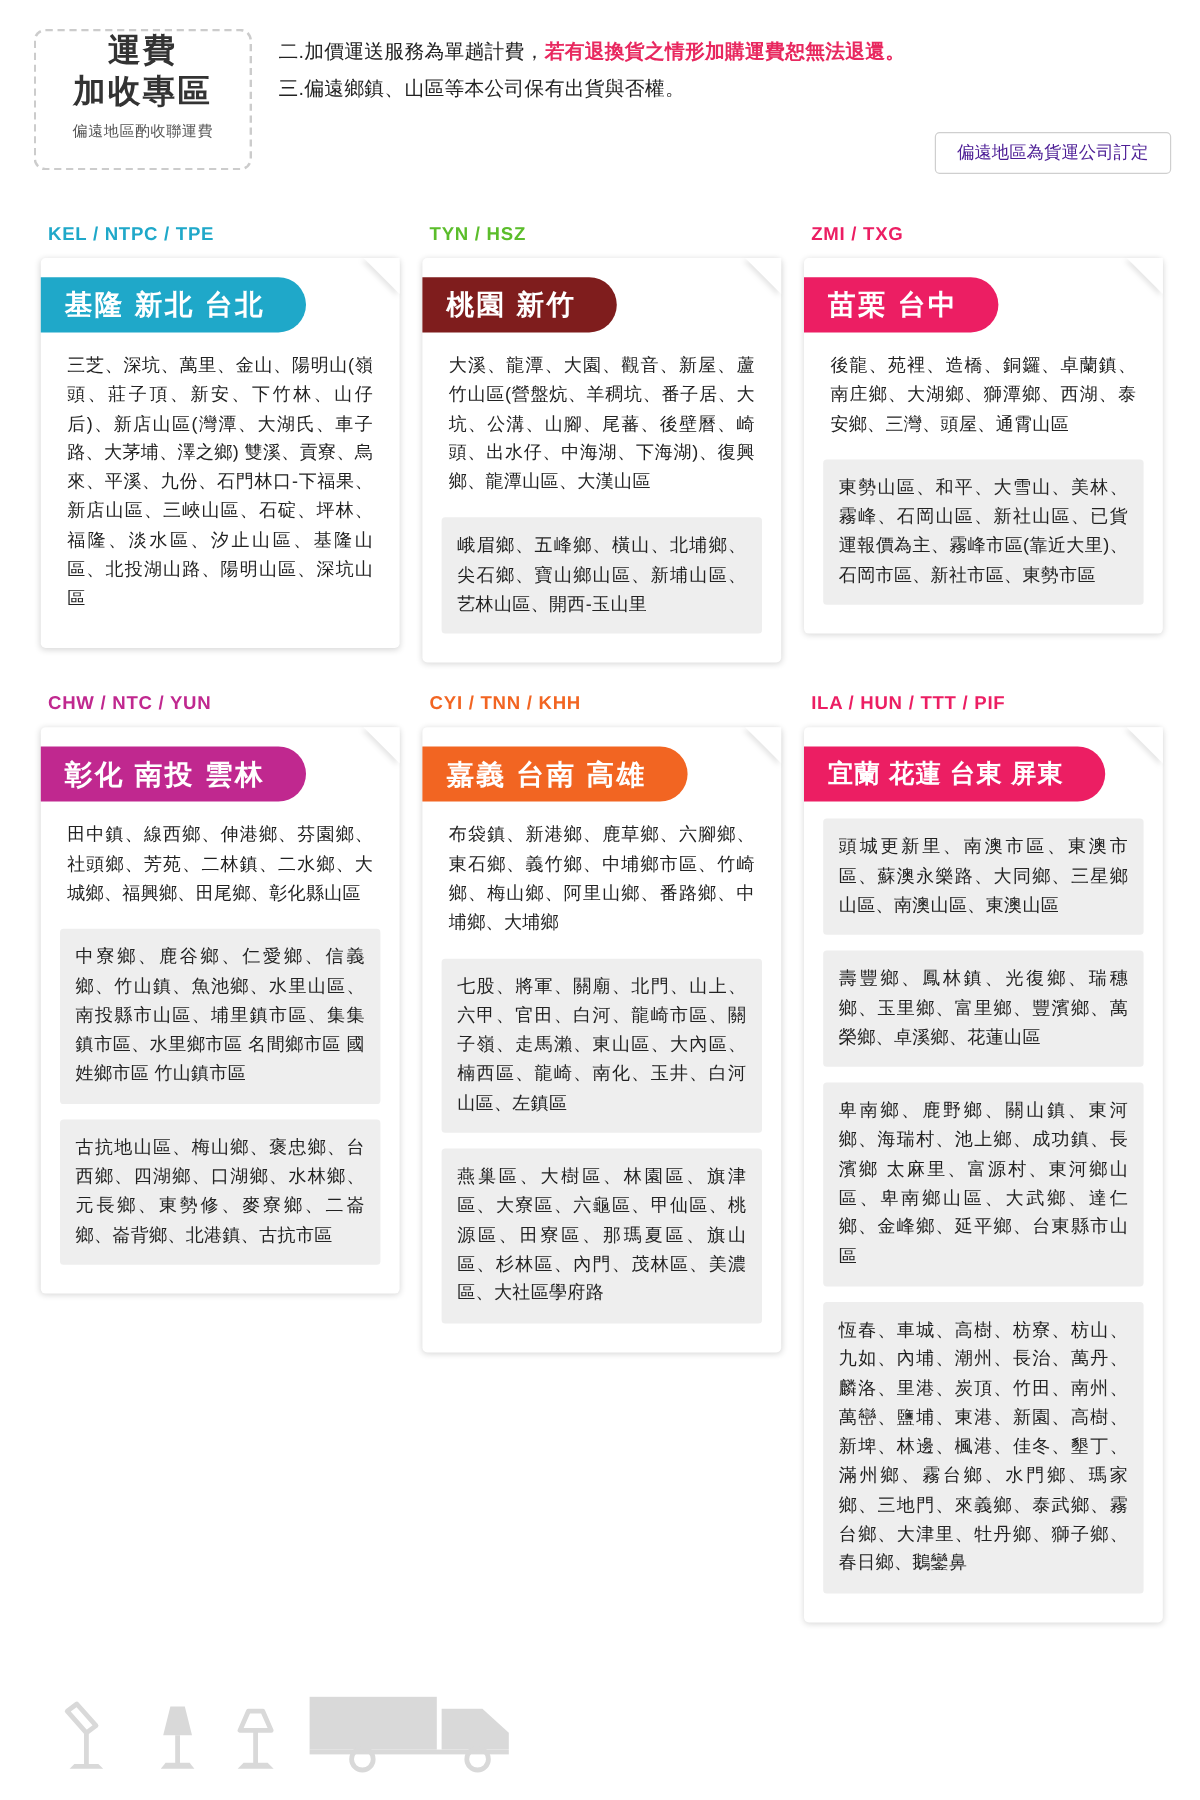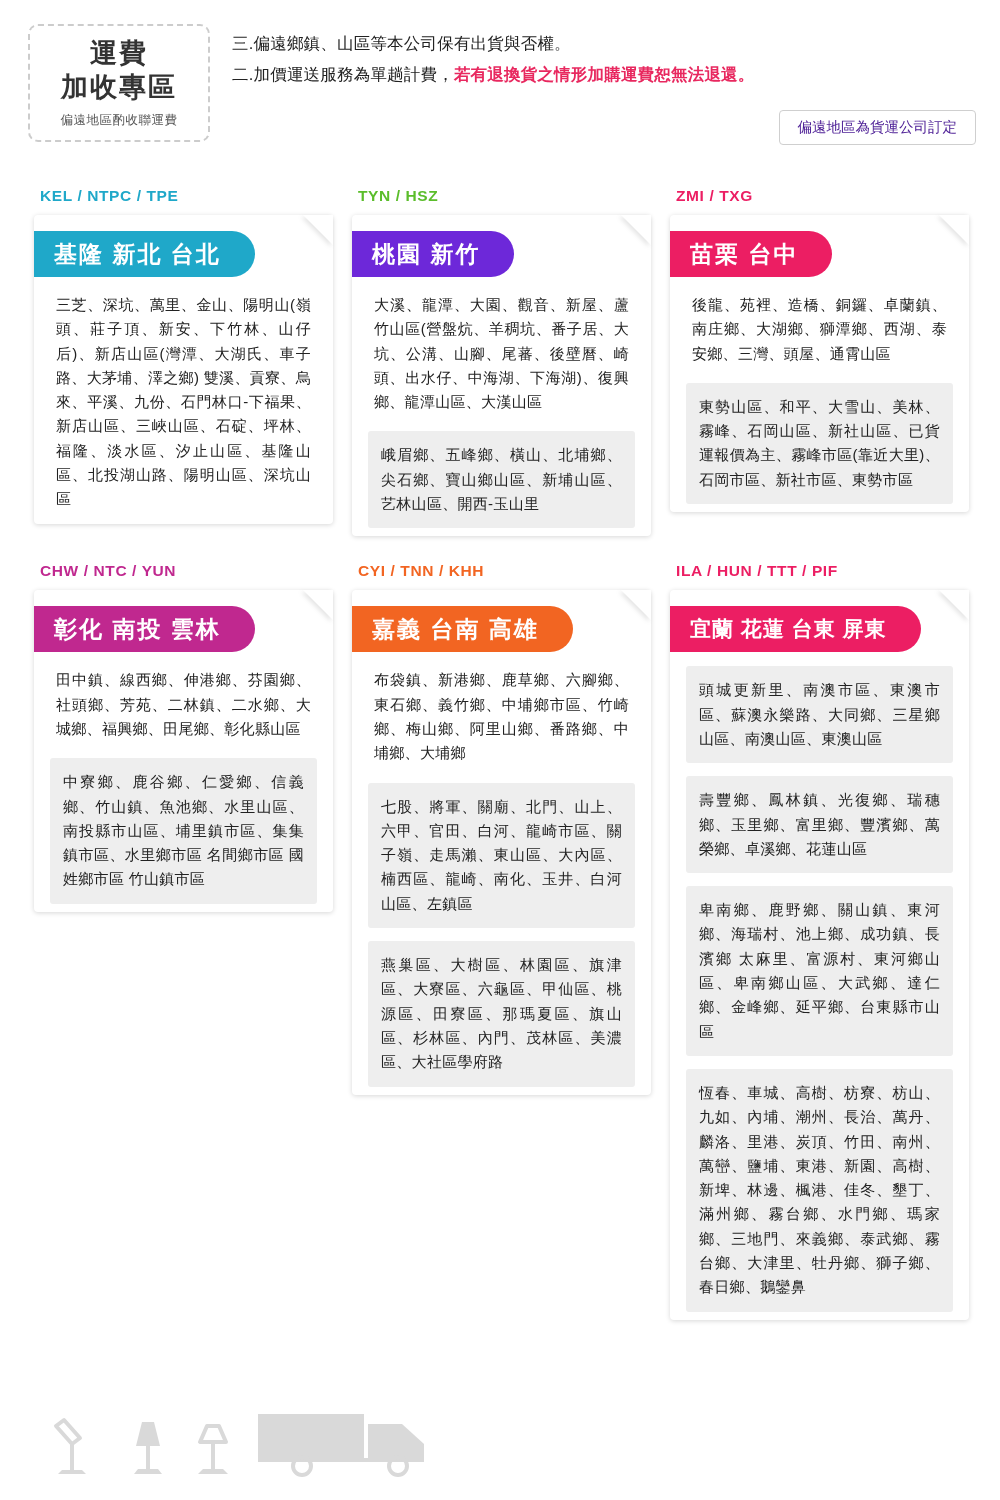--- a/index.html
+++ b/index.html
@@ -24,21 +24,20 @@
     align-items: flex-start;
   }
   .header-badge {
     width: 182px;
     height: 118px;
     border: 2px dashed #cccccc;
     border-radius: 10px;
     display: flex;
     flex-direction: column;
     align-items: center;
-    justify-content: center;
     flex: 0 0 auto;
   }
   .badge-line1 {
     font-size: 27px;
     font-weight: bold;
     color: #333333;
     letter-spacing: 2px;
     line-height: 1.25;
   }
   .badge-line2 {
@@ -96,21 +95,21 @@
   .panel {
     width: 299px;
     position: relative;
     margin-bottom: 24px;
   }
   .panel-card {
     position: relative;
     background: #ffffff;
     border-radius: 4px 4px 4px 4px;
     box-shadow: 0 1px 5px rgba(0,0,0,0.16);
-    padding: 16px 16px 8px 16px;
+    padding: 16px 16px 24px 16px;
     min-height: 120px;
   }
   
   .panel-card::after {
     content: "";
     position: absolute;
     top: 0; right: 0;
     width: 0; height: 0;
     border-style: solid;
     border-width: 0 30px 30px 0;
@@ -177,22 +176,22 @@
 
 <div id="page">
 
   <div class="header">
     <div class="header-badge">
       <div class="badge-line1">運費</div>
       <div class="badge-line2">加收專區</div>
       <div class="badge-line3">偏遠地區酌收聯運費</div>
     </div>
     <div class="header-notes">
+      <div class="note-row"><span>二.加價運送服務為單趟計費，</span><span class="note-em">若有退換貨之情形加購運費恕無法退還。</span></div>
       <div class="note-row">三.偏遠鄉鎮、山區等本公司保有出貨與否權。</div>
-      <div class="note-row"><span>二.加價運送服務為單趟計費，</span><span class="note-em">若有退換貨之情形加購運費恕無法退還。</span></div>
       <div class="note-box">偏遠地區為貨運公司訂定</div>
     </div>
   </div>
 
   <div class="grid">
 
     <div class="panel">
       <div class="panel-code" style="color:#1fa8c9">KEL / NTPC / TPE</div>
       <div class="panel-card">
         <div class="panel-title-wrap">
@@ -201,21 +200,21 @@
         <div class="blocks">
           <div class="block plain">三芝、深坑、萬里、金山、陽明山(嶺頭、莊子頂、新安、下竹林、山仔后)、新店山區(灣潭、大湖氏、車子路、大茅埔、澤之鄉) 雙溪、貢寮、烏來、平溪、九份、石門林口-下福果、新店山區、三峽山區、石碇、坪林、福隆、淡水區、汐止山區、基隆山區、北投湖山路、陽明山區、深坑山區</div>
         </div>
       </div>
     </div>
 
     <div class="panel">
       <div class="panel-code" style="color:#5bbd2b">TYN / HSZ</div>
       <div class="panel-card">
         <div class="panel-title-wrap">
-          <div class="panel-title" style="background:#6d28d9">桃園 新竹</div>
+          <div class="panel-title" style="background:#7f1d1d">桃園 新竹</div>
         </div>
         <div class="blocks">
           <div class="block plain">大溪、龍潭、大園、觀音、新屋、蘆竹山區(營盤炕、羊稠坑、番子居、大坑、公溝、山腳、尾蕃、後壁曆、崎頭、出水仔、中海湖、下海湖)、復興鄉、龍潭山區、大漢山區</div>
           <div class="block">峨眉鄉、五峰鄉、橫山、北埔鄉、尖石鄉、寶山鄉山區、新埔山區、艺林山區、開西-玉山里</div>
         </div>
       </div>
     </div>
 
     <div class="panel">
       <div class="panel-code" style="color:#ec1e63">ZMI / TXG</div>
@@ -232,20 +231,21 @@
 
     <div class="panel">
       <div class="panel-code" style="color:#c0288f">CHW / NTC / YUN</div>
       <div class="panel-card">
         <div class="panel-title-wrap">
           <div class="panel-title" style="background:#c0288f">彰化 南投 雲林</div>
         </div>
         <div class="blocks">
           <div class="block plain">田中鎮、線西鄉、伸港鄉、芬園鄉、社頭鄉、芳苑、二林鎮、二水鄉、大城鄉、福興鄉、田尾鄉、彰化縣山區</div>
           <div class="block">中寮鄉、鹿谷鄉、仁愛鄉、信義鄉、竹山鎮、魚池鄉、水里山區、南投縣市山區、埔里鎮市區、集集鎮市區、水里鄉市區 名間鄉市區 國姓鄉市區 竹山鎮市區</div>
+          <div class="block">古抗地山區、梅山鄉、褒忠鄉、台西鄉、四湖鄉、口湖鄉、水林鄉、元長鄉、東勢修、麥寮鄉、二崙鄉、崙背鄉、北港鎮、古抗市區</div>
         </div>
       </div>
     </div>
 
     <div class="panel">
       <div class="panel-code" style="color:#f26522">CYI / TNN / KHH</div>
       <div class="panel-card">
         <div class="panel-title-wrap">
           <div class="panel-title" style="background:#f26522">嘉義 台南 高雄</div>
         </div>

